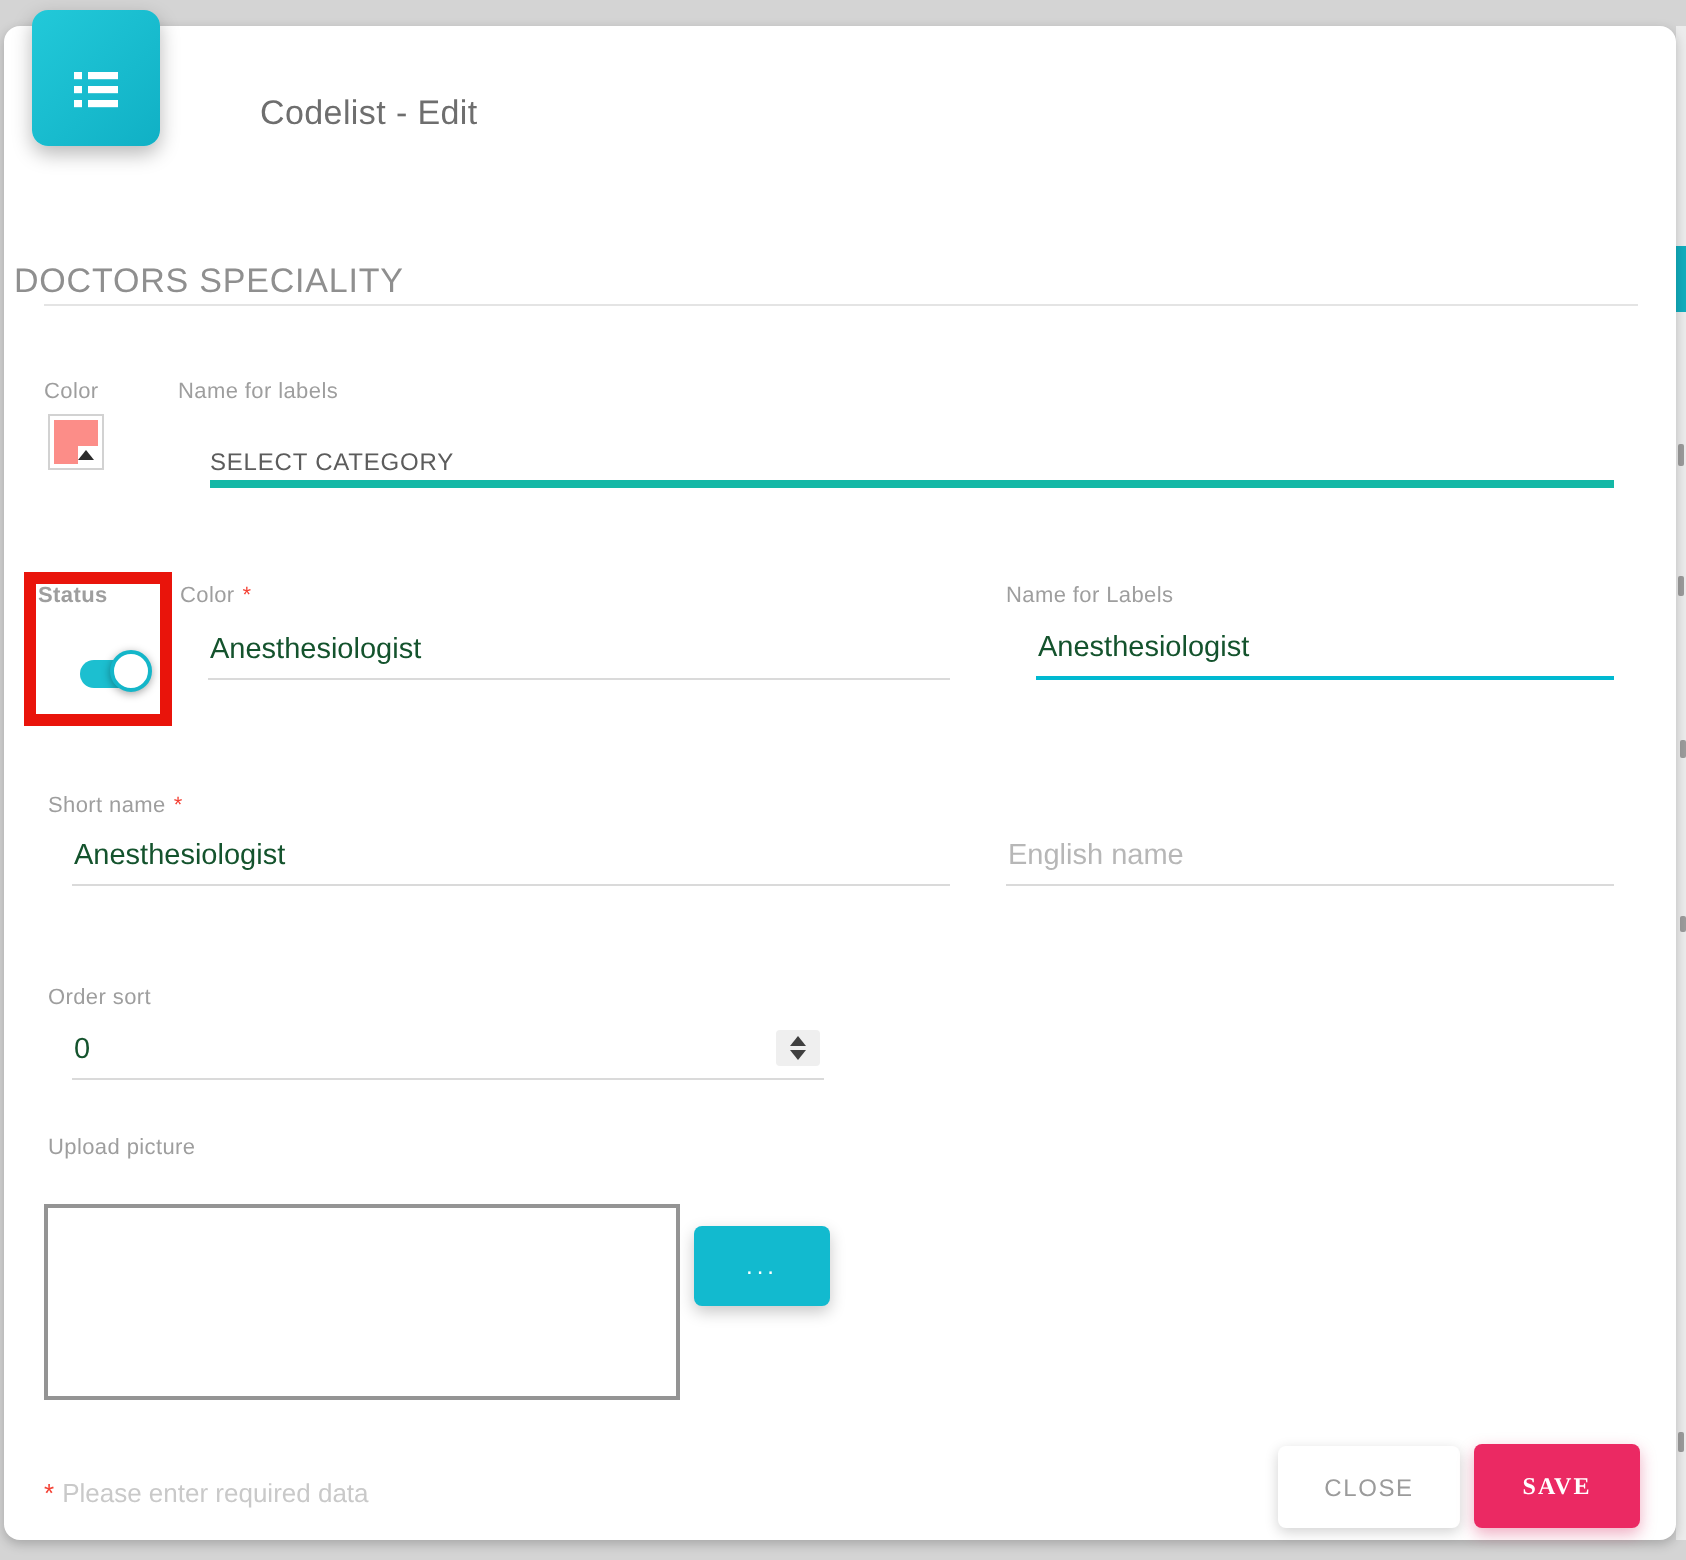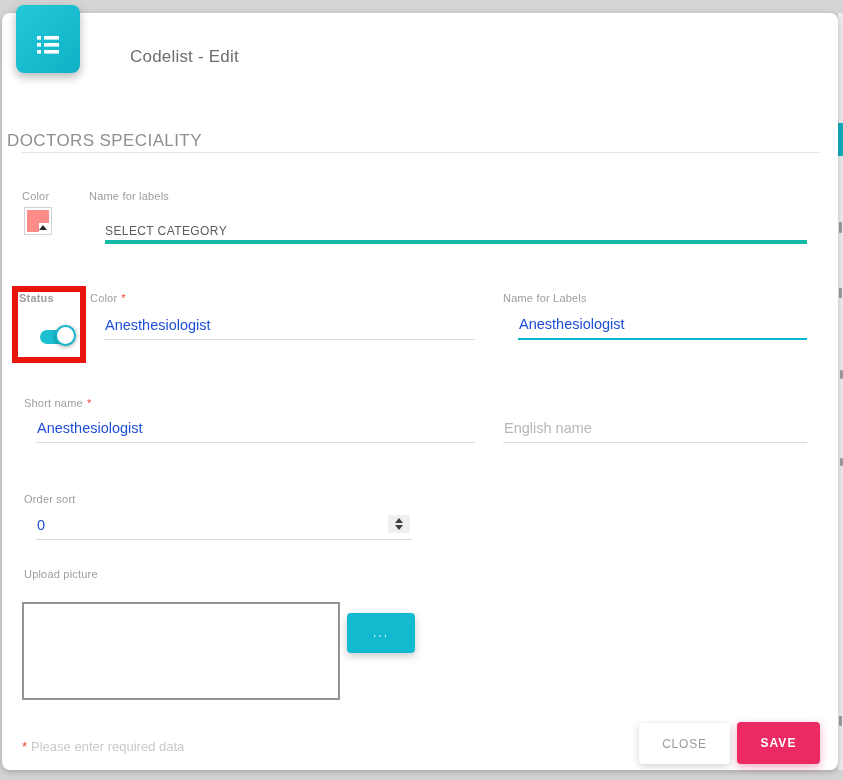--- a/index.html
+++ b/index.html
@@ -49,21 +49,21 @@
     font-size:17px; color:#8f8f8f; letter-spacing:0.4px;
   }
   .section-divider { position:absolute; left:20px; top:139px; width:797px; height:1px; background:#e4e4e4; }
 
   
   .f-label { position:absolute; font-size:11px; color:#9e9e9e; letter-spacing:0.2px; }
   .req { color:#f44336; margin-left:4px; font-size:11px; }
   .t-input {
     position:absolute; height:26px; border:none; outline:none; background:transparent;
     border-bottom:1px solid #dadada; font-family:"Liberation Sans",sans-serif;
-    font-size:14.5px; color:#1d4ed8; padding:0 0 4px 1px;
+    font-size:14.5px; color:#14532d; padding:0 0 4px 1px;
   }
   .t-input::placeholder { color:#b7b7b7; opacity:1; }
   .underline-focus { border-bottom:2px solid #00b9d1; }
 
   
   .swatch {
     position:absolute; left:22px; top:194px; width:28px; height:28px;
     background:#fff; border:1px solid #d2d2d2; padding:2px; cursor:pointer;
   }
   .swatch-fill { position:relative; width:100%; height:100%; background:#fc8d88; }
@@ -121,21 +121,21 @@
     background:#ffffff; border:none; border-radius:4px; color:#9b9b9b;
     font-size:12px; letter-spacing:0.8px; cursor:pointer;
     box-shadow:0 2px 7px rgba(0,0,0,0.18);
     font-family:"Liberation Sans",sans-serif;
   }
   .save-btn {
     position:absolute; left:735px; top:709px; width:83px; height:42px;
     background:#eb2963; border:none; border-radius:4px; color:#ffffff;
     font-size:12px; font-weight:bold; letter-spacing:1px; cursor:pointer;
     box-shadow:0 3px 8px rgba(210,20,80,0.35);
-    font-family:Liberation Sans, sans-serif;
+    font-family:Liberation Serif, serif;
   }
 </style>
 </head>
 <body>
 
 <div class="screen">
 
   <div class="bg-strip"></div>
   <div class="bg-accent-bar"></div>
   <div class="bg-frag f1"></div>

